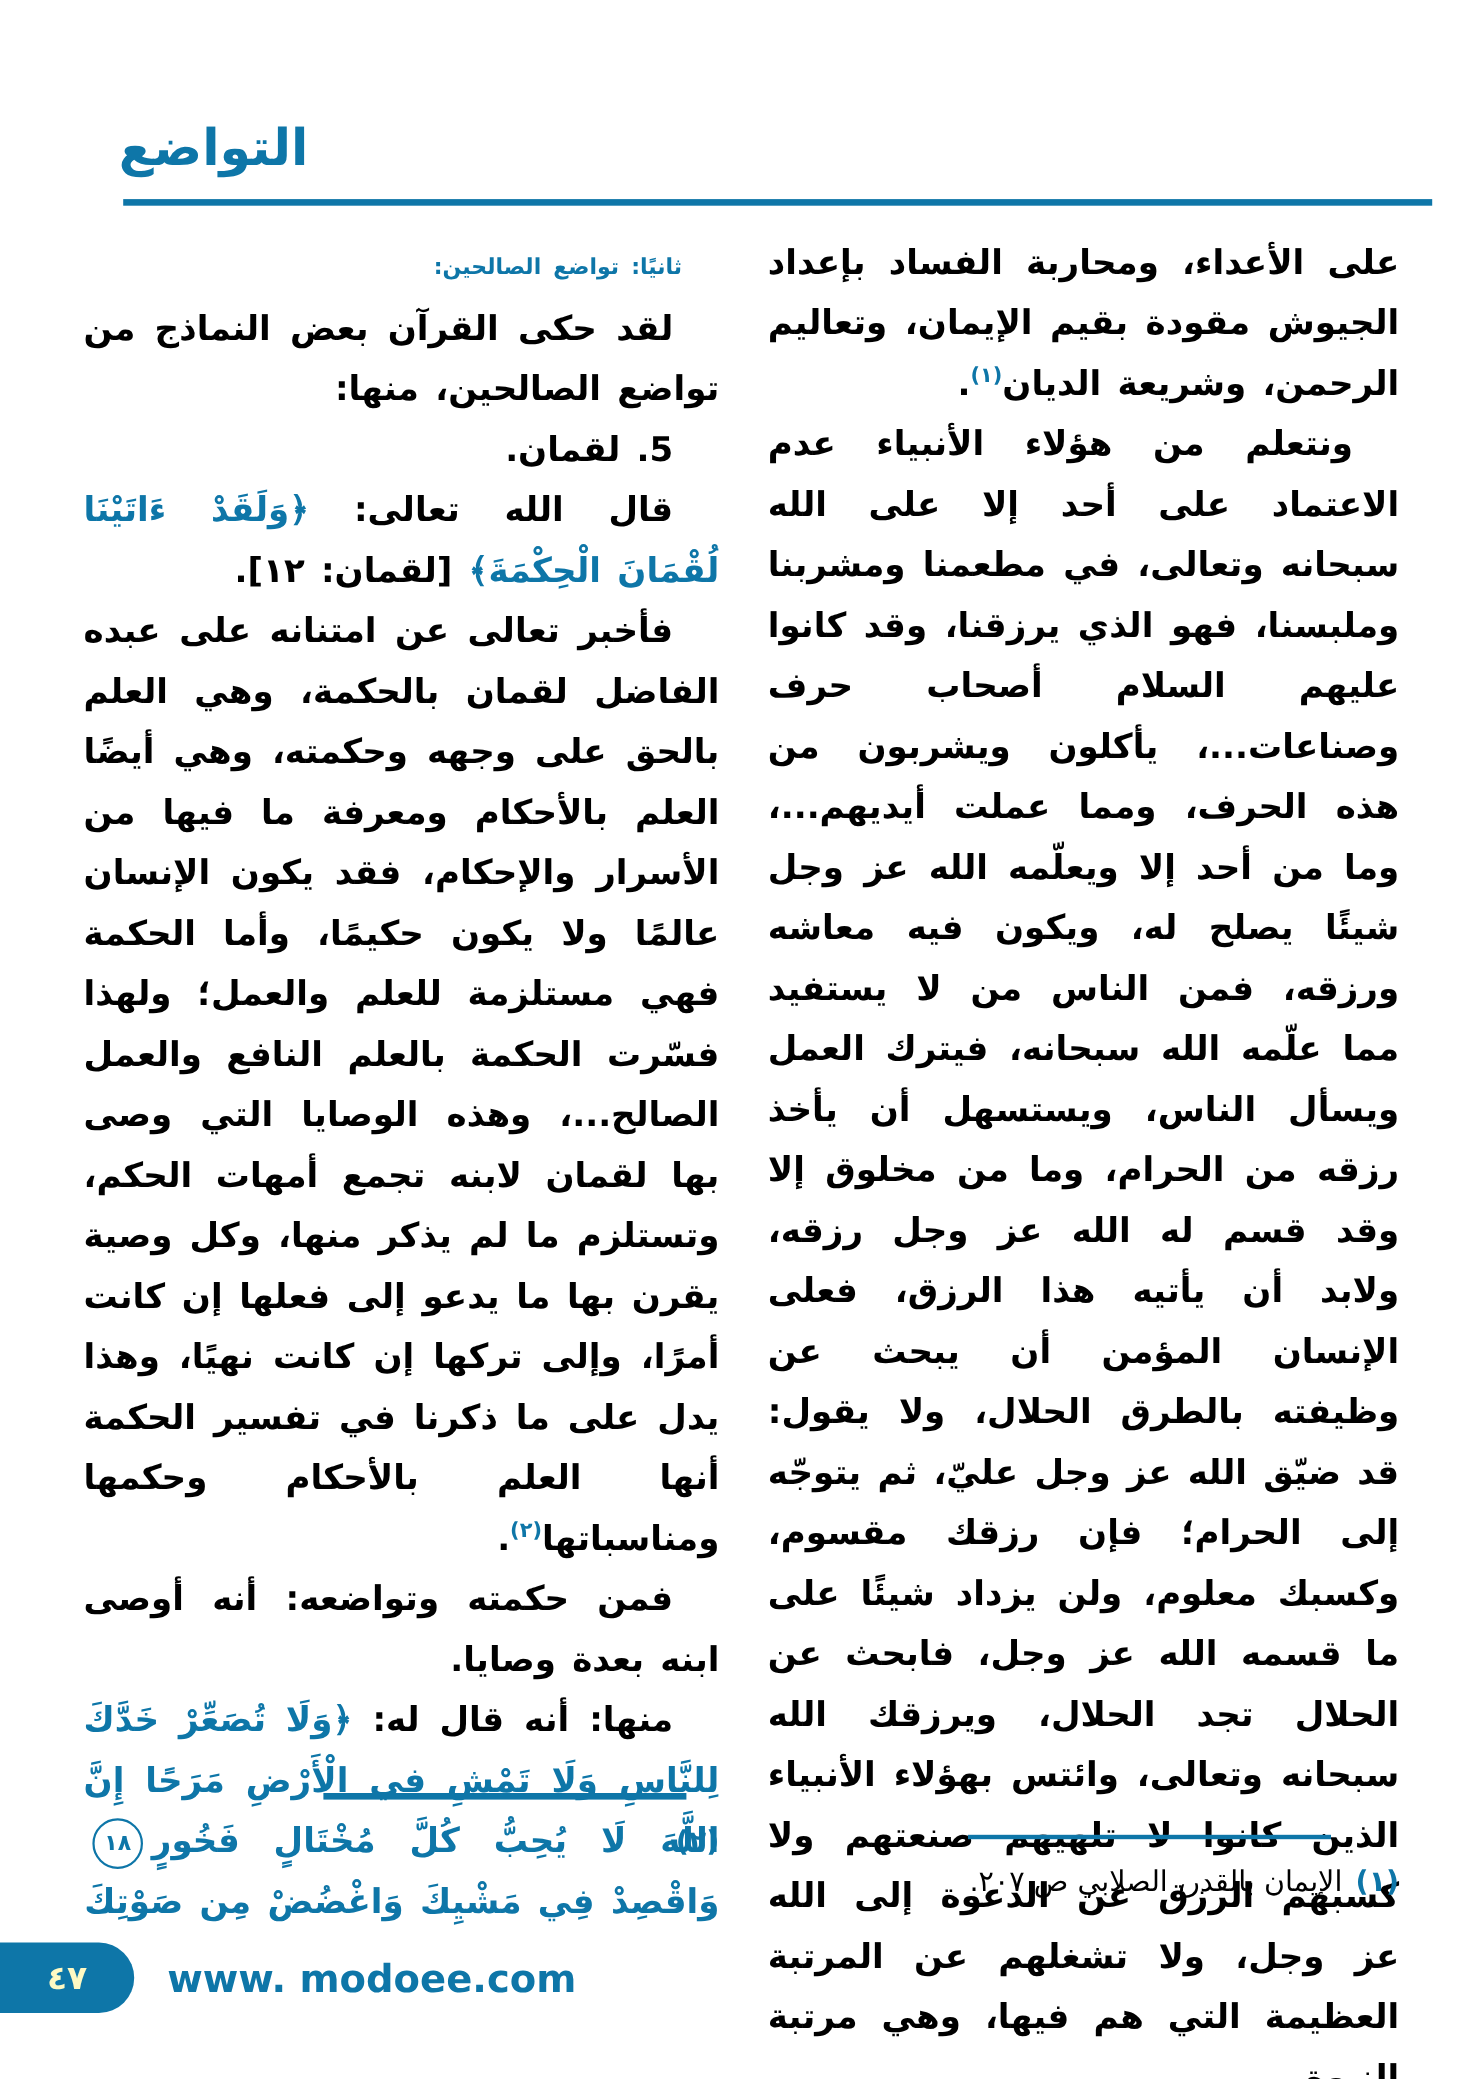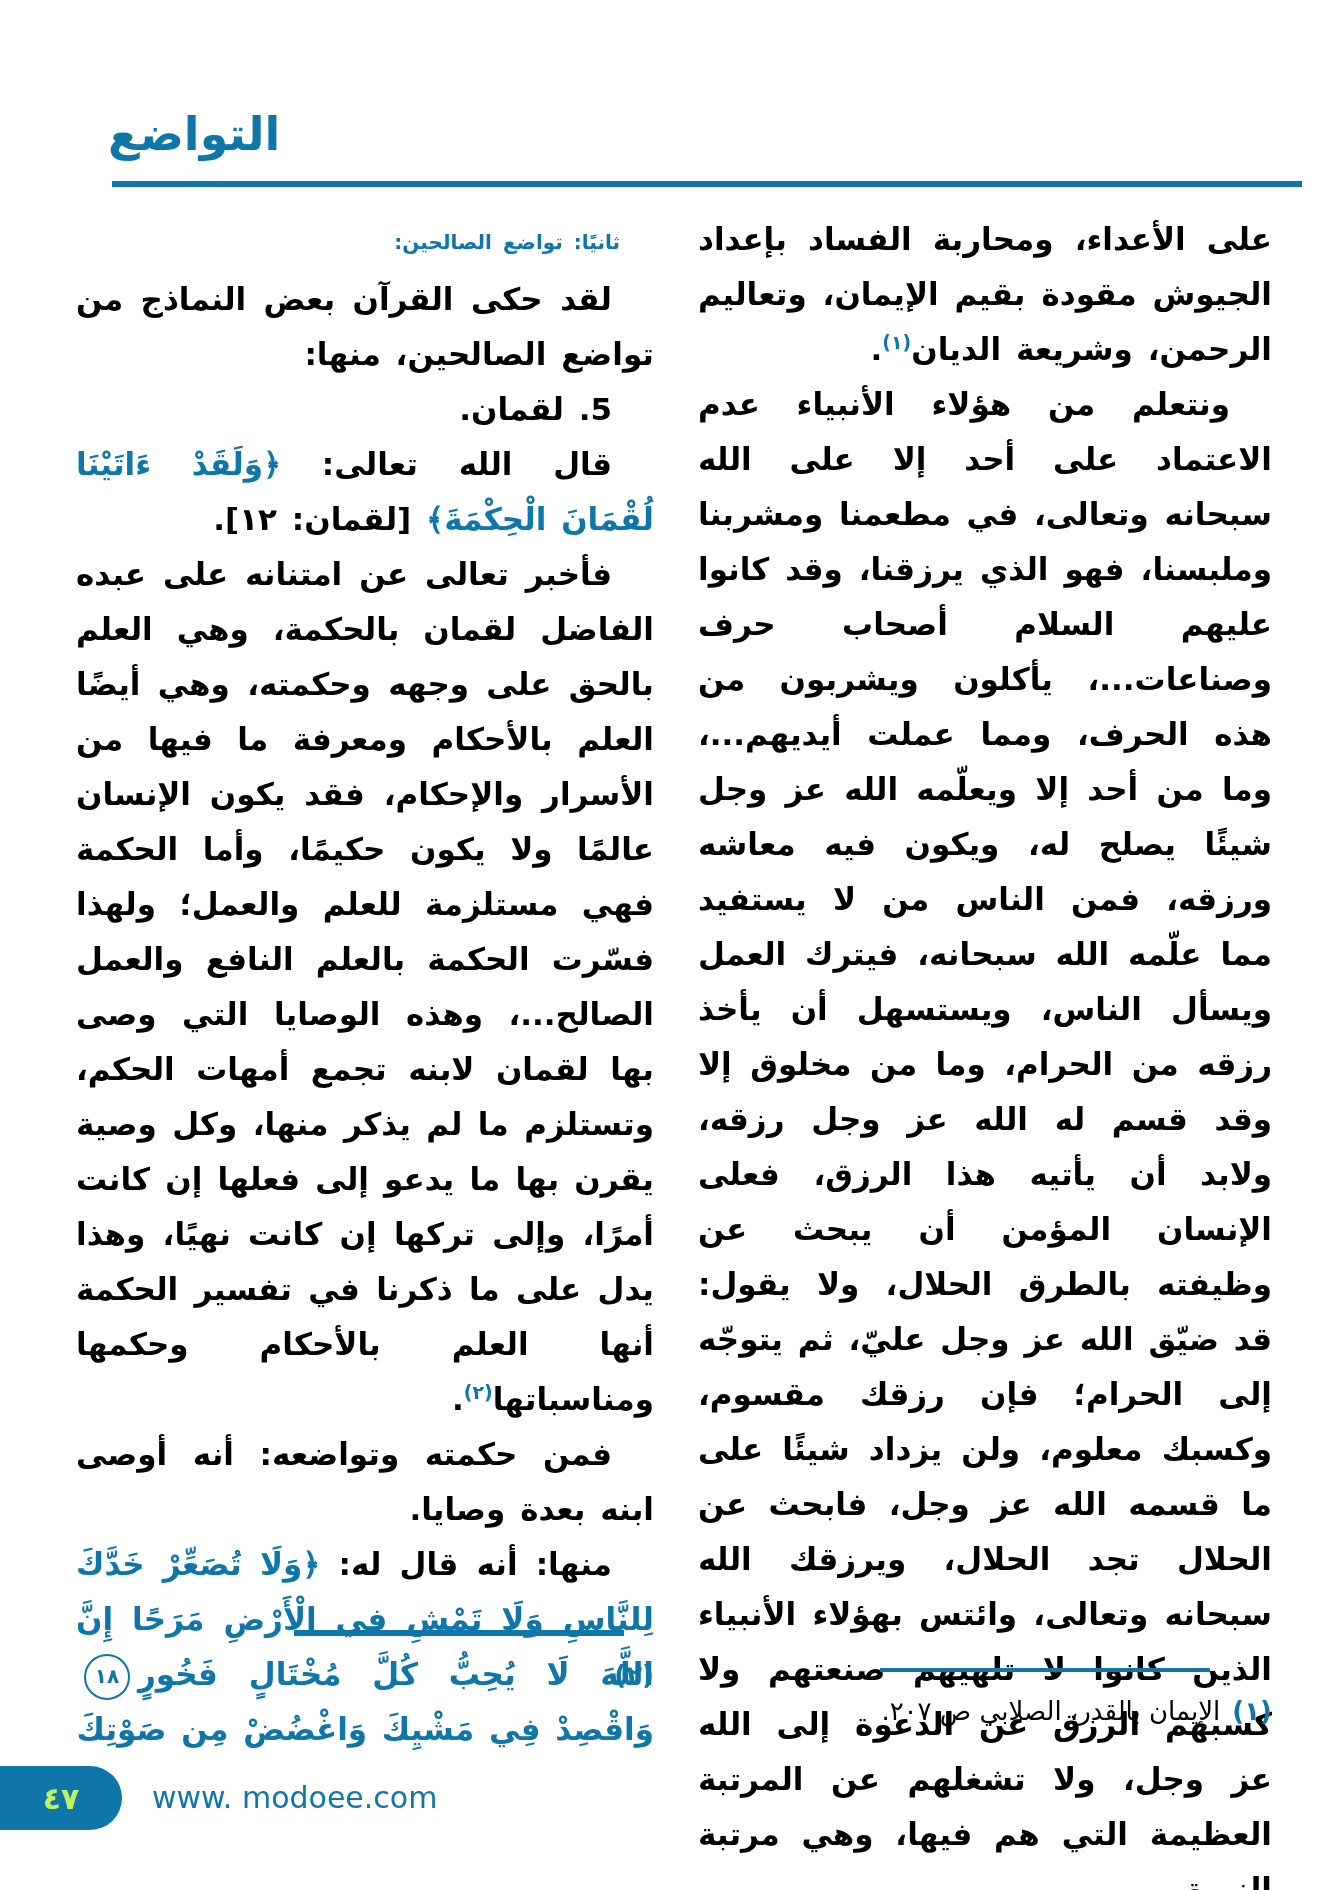--- a/index.html
+++ b/index.html
@@ -50,25 +50,25 @@
   .fn-left-block .fn-sep{height:6px;margin:0 30px 16px 0;}
   .fn-right-block .fn-sep{height:4px;margin:0 62px 16px 0;}
   .fn-line{display:flex;gap:12px;font-size:26px;line-height:46px;text-align:right;}
   .fn-marker{color:var(--accent);white-space:nowrap;font-weight:bold;}
   .fn-text{color:var(--ink);font-weight:400;}
   
   .page-pill{
     position:absolute;left:0;top:1766px;width:122px;height:64px;
     background:var(--accent);border-radius:0 34px 34px 0;
     display:flex;align-items:center;justify-content:center;
-    color:#bef264;font-size:30px;font-weight:bold;
+    color:#fef9c3;font-size:30px;font-weight:bold;
   }
   .site-url{
     position:absolute;left:152px;top:1780px;color:var(--accent);
-    font-size:30px;font-weight:400;direction:ltr;text-align:center;
+    font-size:35px;font-weight:700;direction:ltr;text-align:center;
   }
 </style>
 </head>
 <body>
 
 <div class="chapter-title">التواضع</div>
 <div class="header-rule"></div>
 
 <div class="col col-right" id="col-right">
     <p class="noindent"><span class="seg-normal">على الأعداء، ومحاربة الفساد بإعداد الجيوش مقودة بقيم الإيمان، وتعاليم الرحمن، وشريعة الديان</span><span class="seg-fnref">(١)</span><span class="seg-normal">.</span></p>

